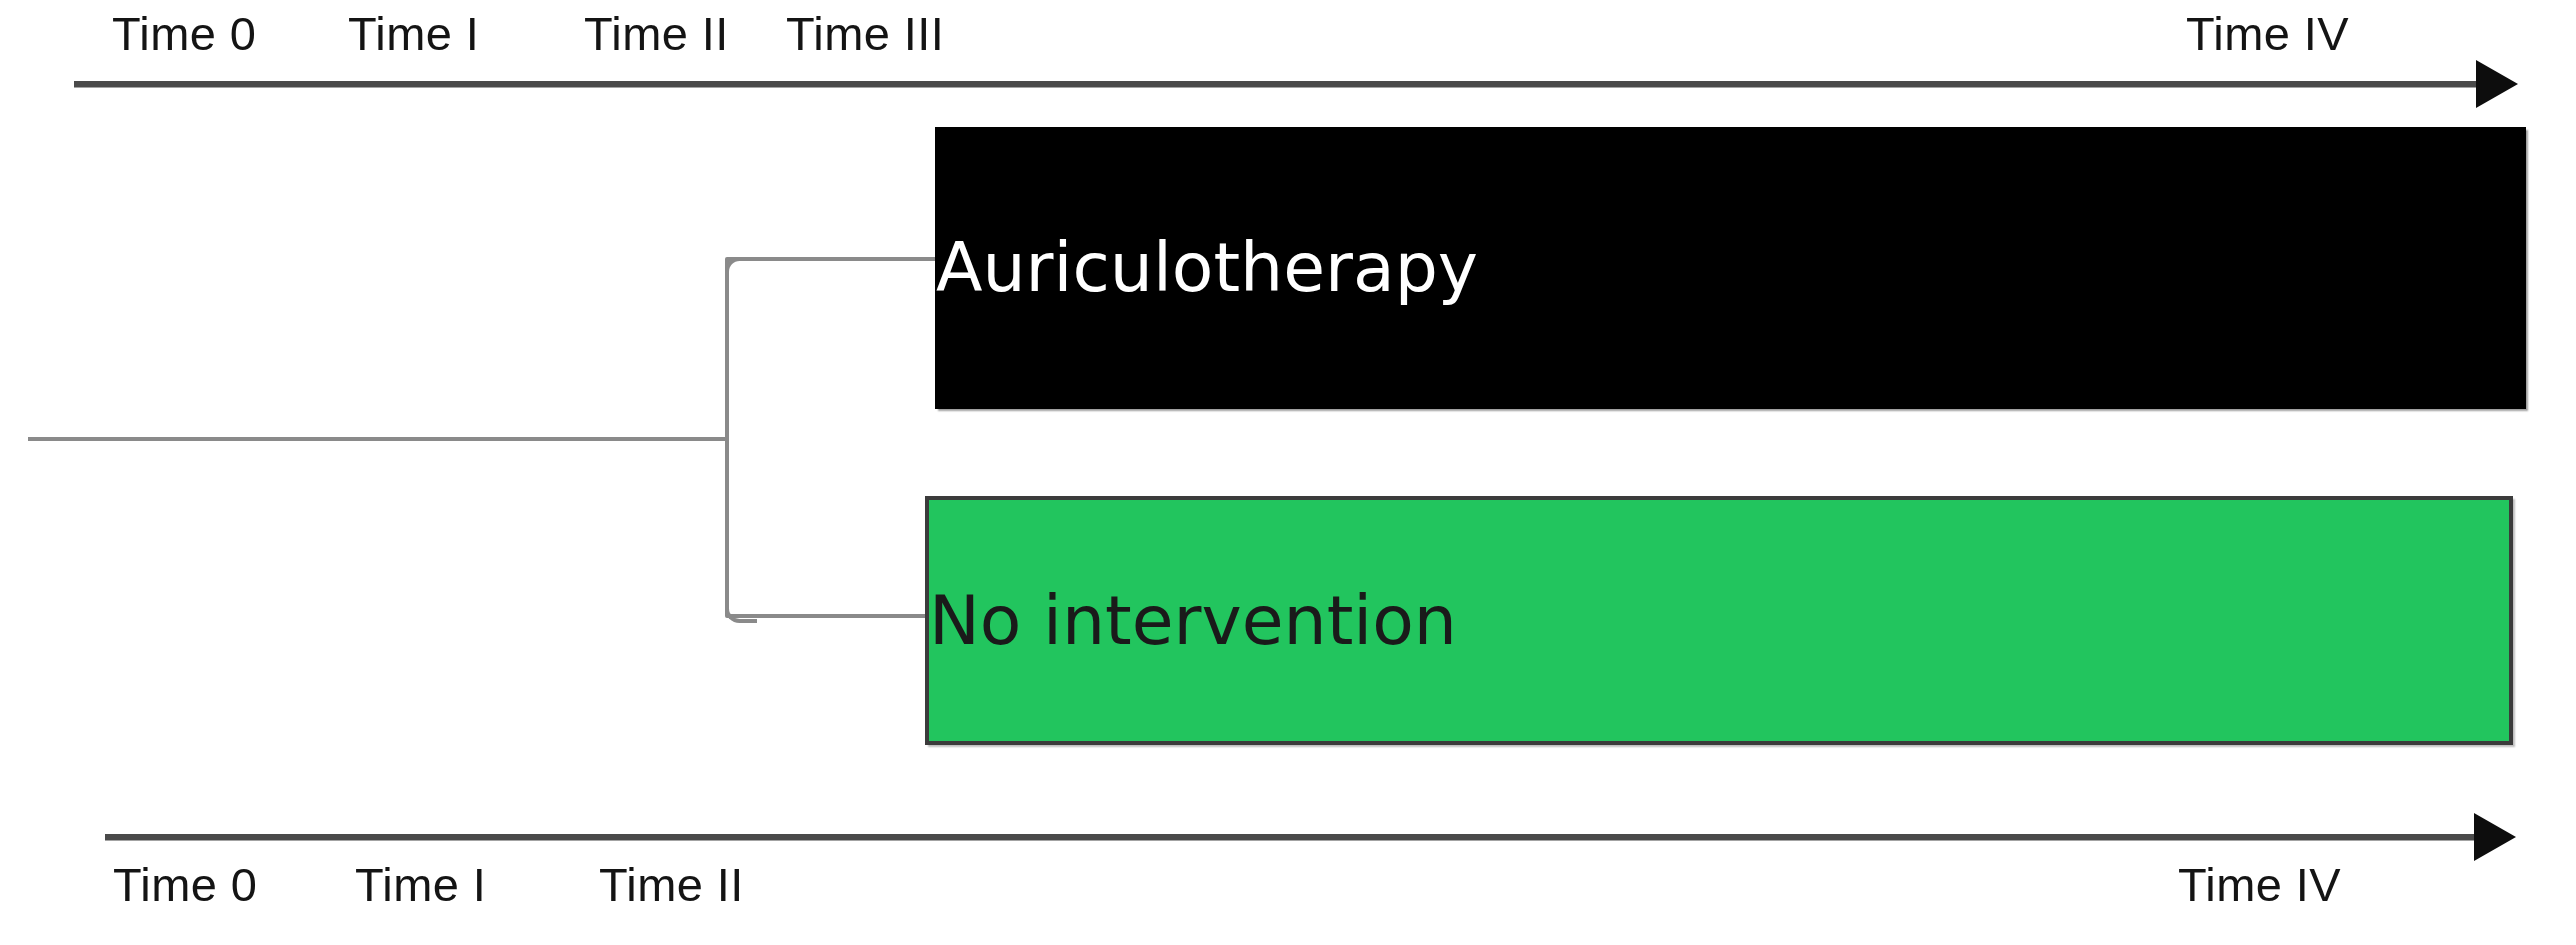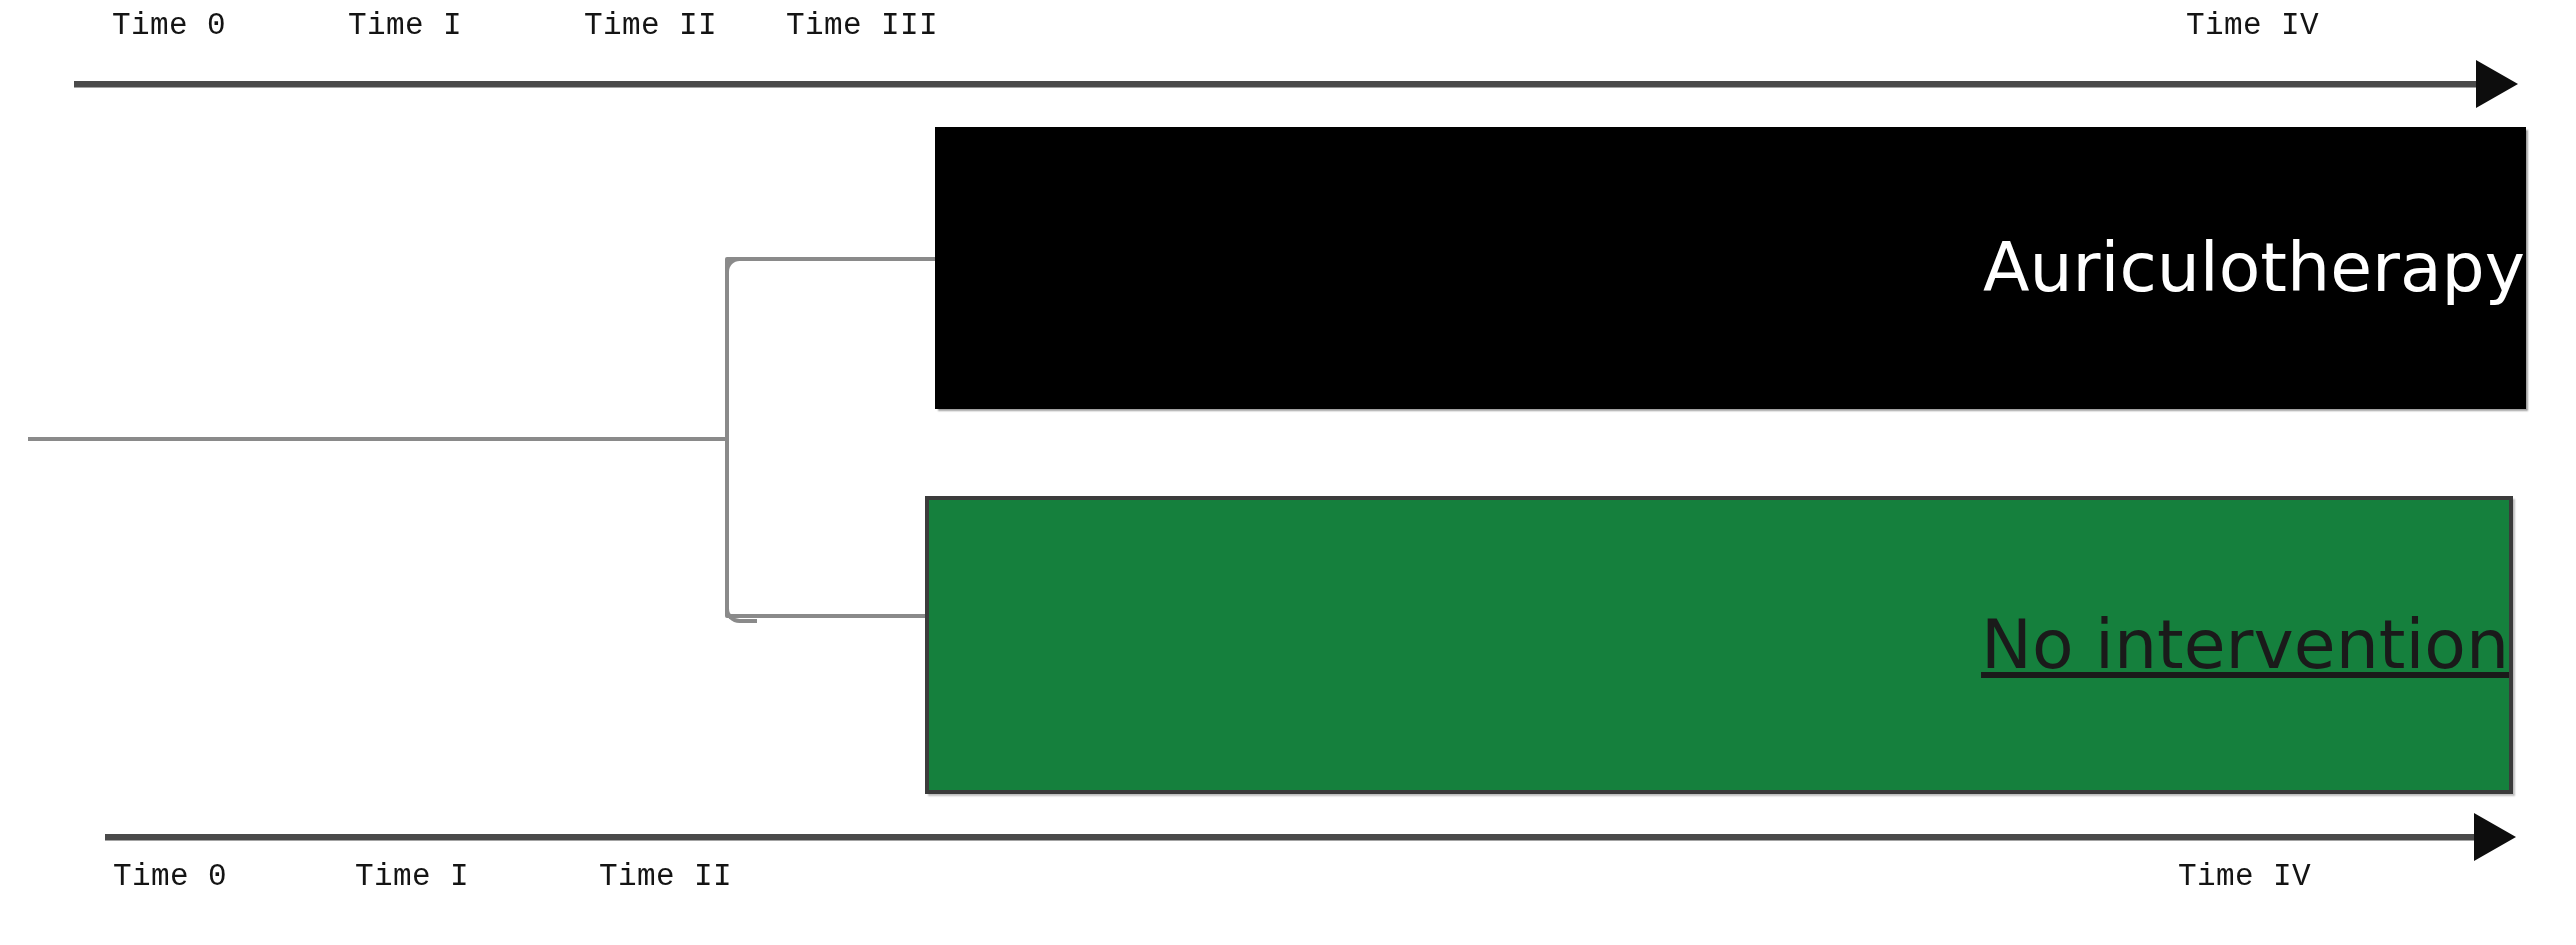--- a/index.html
+++ b/index.html
@@ -29,22 +29,22 @@
     position: absolute;
     width: 0;
     height: 0;
     border-top: 24px solid transparent;
     border-bottom: 24px solid transparent;
     border-left: 42px solid #0d0d0d;
   }
 
   .axis-label {
     position: absolute;
-    font-family: Liberation Mono, monospace;
-    font-size: 31px;
+    font-family: Liberation Sans, sans-serif;
+    font-size: 47px;
     line-height: 1;
     color: #141414;
     white-space: nowrap;
     letter-spacing: 0.4px;
   }
 
   
   #top-axis-line { left: 74px;  top: 81px;  width: 2406px; }
   #top-axis-arrow { left: 2476px; top: 60px; }
   .top-label { top: 9.7px; }
@@ -105,46 +105,45 @@
     border-right: none;
     border-top: none;
     border-bottom-left-radius: 14.6px;
   }
 
   
   .arm-box {
     position: absolute;
     display: flex;
     align-items: center;
-    justify-content: flex-end;
+    justify-content: flex-start;
     box-sizing: border-box;
     font-family: "DejaVu Sans", sans-serif;
     font-size: 68px;
     line-height: 1;
   }
   #arm-treatment {
     left: 935px;
     top: 127px;
     width: 1591px;
     height: 282px;
     background: #000000;
     color: #ffffff;
     border: 1.6px solid #000000;
     box-shadow: 2.4px 2.4px 1.6px -0.8px rgba(130,130,130,0.75);
   }
   #arm-control {
     left: 925px;
     top: 496px;
     width: 1588px;
-    height: 298px;
-    background: #15803d;
+    height: 249px;
+    background: #22c55e;
     color: #1a1a1a;
     border: 4px solid #3b3b3b;
     box-shadow: 2.4px 2.4px 1.6px -0.8px rgba(150,150,150,0.6);
-    text-decoration: underline;
   }
   .arm-label { white-space: nowrap; }
 </style>
 </head>
 <body>
 
 <div id="figure">
 
   <div id="top-axis">
     <div id="top-axis-line" class="axis-line"></div>

